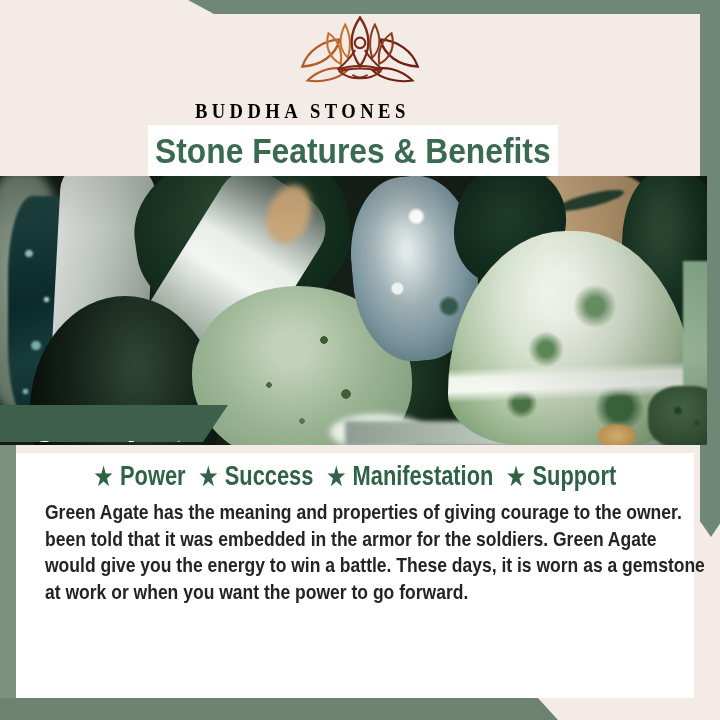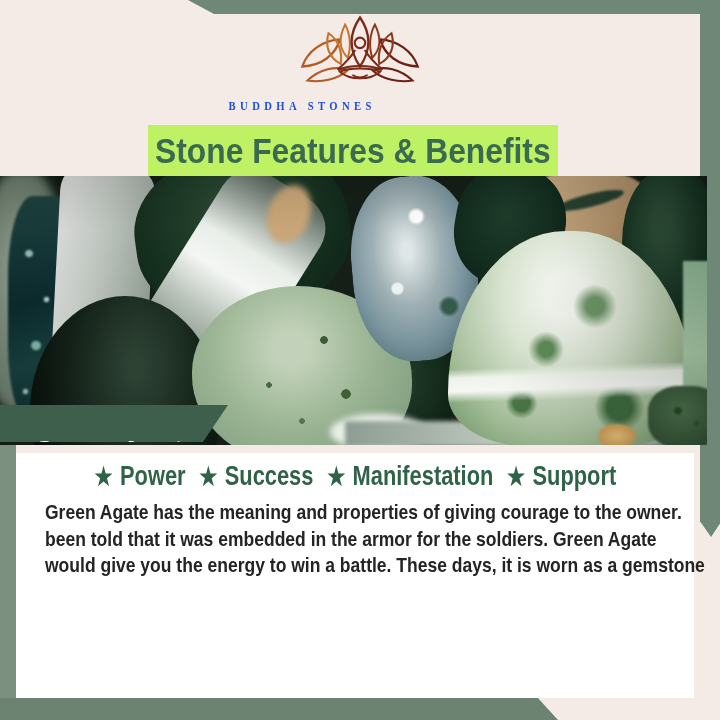--- a/index.html
+++ b/index.html
@@ -10,25 +10,25 @@
             clip-path:polygon(0 0,100% 0,100% 100%,26px 100%);}
   .right-ribbon{position:absolute;top:14px;right:0;width:20px;height:523px;background:#6f8776;
             clip-path:polygon(0 0,100% 0,100% 97.4%,55% 100%,0 97.0%);}
   .left-strip{position:absolute;left:0;top:443px;width:16px;height:277px;background:#7b907f;}
   .bottom-band{position:absolute;left:0;bottom:0;width:558px;height:22px;background:#6d8371;
             clip-path:polygon(0 0,96.4% 0,100% 100%,0 100%);}
   
   .logo-wrap{position:absolute;top:14px;left:0;width:720px;text-align:center;}
   .logo-wrap svg{display:inline-block;}
   .brand{width:604px;position:absolute;top:99px;left:0;text-align:center;
-         font-family:"Liberation Serif",serif;font-size:12px;font-weight:600;
-         letter-spacing:5px;color:#1d4ed8;}
+         font-family:"Liberation Serif",serif;font-size:21px;font-weight:600;
+         letter-spacing:5px;color:#000000;}
   .brand span{display:inline-block;white-space:nowrap;}
   
-  .title-box{position:absolute;left:148px;top:125px;width:410px;height:51px;background:#bef264;
+  .title-box{position:absolute;left:148px;top:125px;width:410px;height:51px;background:#ffffff;
              display:flex;align-items:center;justify-content:center;}
   .title-box span{display:inline-block;white-space:nowrap;font-size:35px;font-weight:bold;
                   color:#3a6a50;letter-spacing:0;}
   
   .photo{position:absolute;left:0;top:176px;width:707px;height:269px;background:#151f17;overflow:hidden;}
   .st{position:absolute;}
   .photo::after{content:"";position:absolute;inset:0;
      background:linear-gradient(105deg,rgba(0,0,0,.22),transparent 28%,transparent 72%,rgba(0,0,0,.18)),
                 linear-gradient(180deg,rgba(0,0,0,.10),transparent 20%);}
   
@@ -135,16 +135,17 @@
         <span class="feature">
           <span class="glyph">★</span>
           <span>Support</span>
         </span>
       </span>
     </div>
     <div class="bodytext">
       <div class="line"><span class="fit-left" style="transform: scaleX(0.834);">Green Agate has the meaning and properties of giving courage to the owner.</span></div>
       <div class="line"><span class="fit-left" style="transform: scaleX(0.834);">been told that it was embedded in the armor for the soldiers. Green Agate</span></div>
       <div class="line"><span class="fit-left" style="transform: scaleX(0.834);">would give you the energy to win a battle. These days, it is worn as a gemstone</span></div>
+      <div class="line"><span class="fit-left" style="transform: scaleX(0.834);">at work or when you want the power to go forward.</span></div>
     </div>
   </div>
 
 </div>
 
 </body></html>

